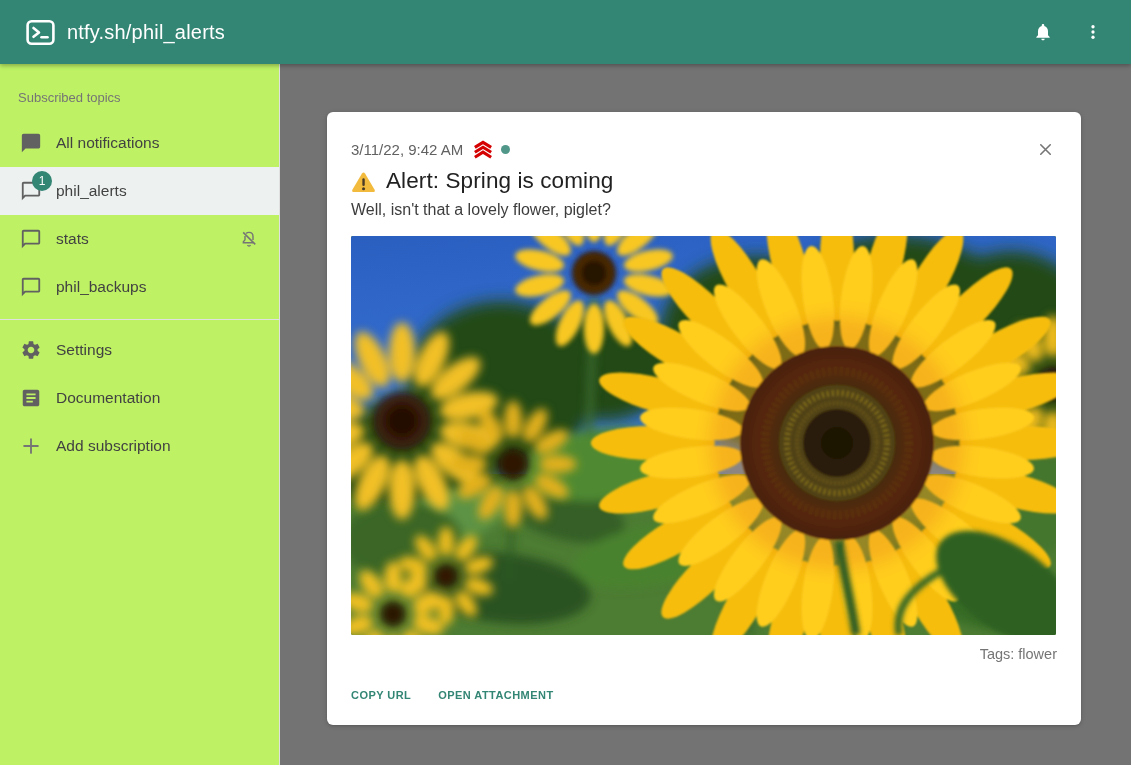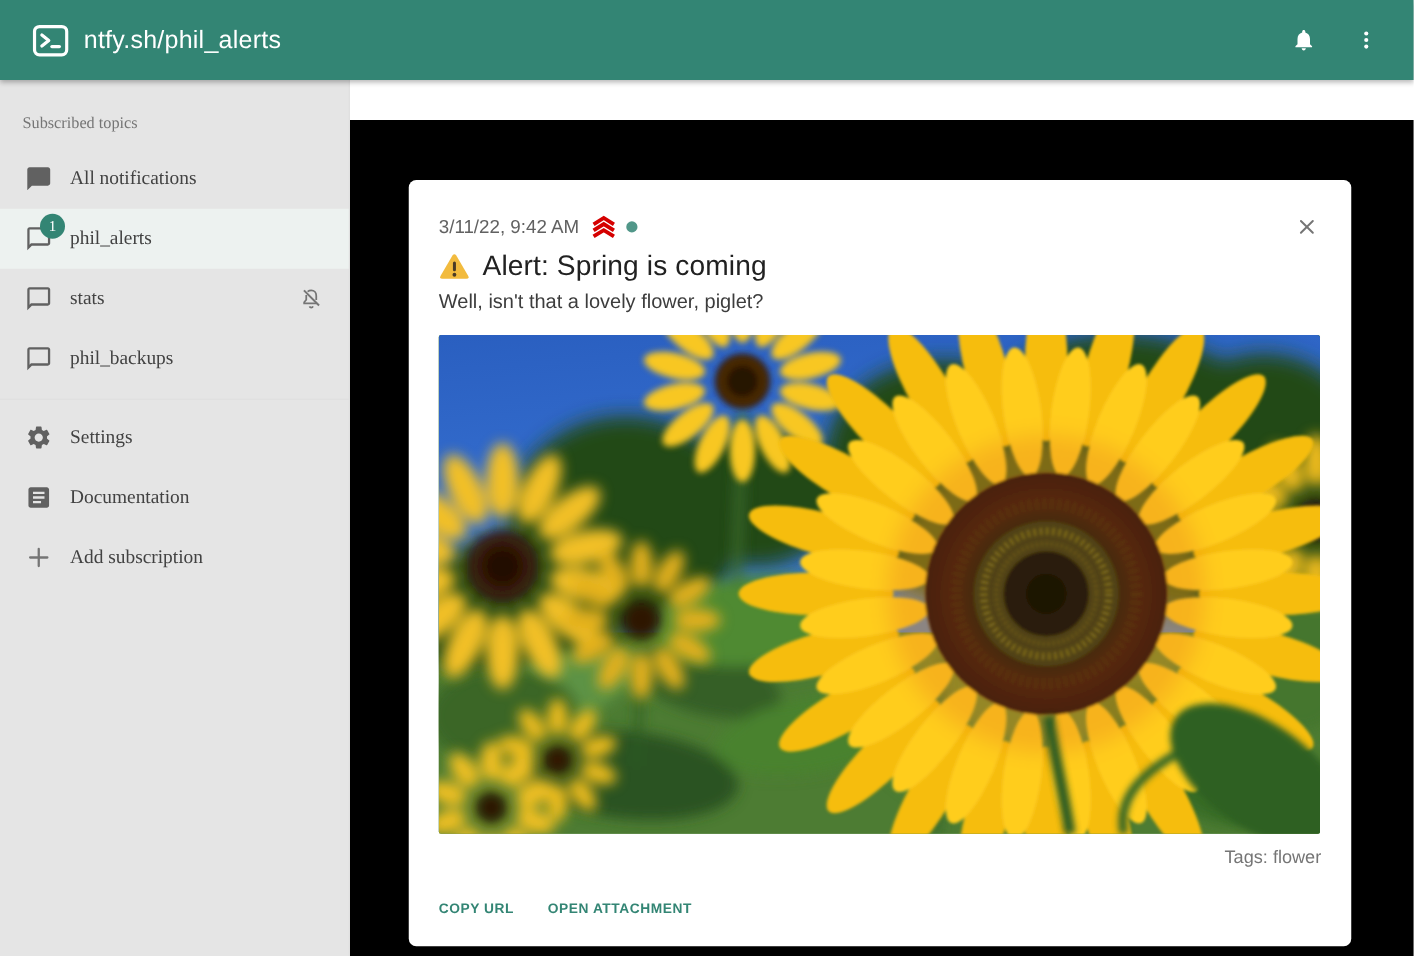--- a/index.html
+++ b/index.html
@@ -24,23 +24,22 @@
     width:40px; height:40px; display:flex; align-items:center; justify-content:center;
     cursor:pointer; border-radius:50%;
   }
   .appbar-btn + .appbar-btn { margin-left:10px; }
 
   
   .main-row { flex:1; display:flex; min-height:0; }
 
   
   .sidebar {
-    width:280px; flex:0 0 280px; background:#e5e5e5;
+    width:280px; flex:0 0 280px; background:#bef264;
     border-right:1px solid #e0e0e0;
-    font-family:Liberation Serif, serif;
   }
   .section-label {
     margin:26px 16px 14px 18px; font-size:13px; line-height:15px;
     color:#757575; font-weight:500;
   }
   .nav-item {
     height:48px; display:flex; align-items:center; padding:0 20px;
     font-size:15.5px; color:#424242; cursor:pointer; position:relative;
   }
   .nav-item.selected { background:#edf2f0; }
@@ -49,38 +48,38 @@
   .badge {
     position:absolute; top:-9px; left:12px; min-width:20px; height:20px;
     background:#338574; color:#fff; border-radius:50%;
     font-size:12px; font-weight:500; display:flex; align-items:center; justify-content:center;
     padding:0 2px;
   }
   .mute-icon { margin-left:auto; width:20px; height:20px; }
   .divider { height:1px; background:#e0e0e0; margin:8px 0 6px 0; }
 
   
-  .content { flex:1; background:#000000; position:relative; overflow:hidden;margin-top:32px; }
+  .content { flex:1; background:#737373; position:relative; overflow:hidden; }
   .card {
     position:absolute; left:47px; top:48px; width:754px;
     background:#fff; border-radius:6px;
     box-shadow:0 1px 5px rgba(0,0,0,.16), 0 1px 2px rgba(0,0,0,.10);
     padding:27px 24px 24px 24px;
   }
   .meta-row {
     display:flex; align-items:center; gap:7px;
     font-size:15px; color:#616161; padding-right:36px; position:relative; height:20px;
   }
   .priority-icon { width:22px; height:19px; margin-left:2px; }
   .unread-dot { width:9px; height:9px; border-radius:50%; background:#338574; opacity:.85; }
   .close-btn {
     position:absolute; right:0; top:-2px; width:24px; height:24px;
     display:flex; align-items:center; justify-content:center; cursor:pointer;
   }
-  .title-row { display:flex; align-items:flex-start; gap:10px; margin-top:9px; }
+  .title-row { display:flex; align-items:flex-end; gap:10px; margin-top:9px; }
   .warning-icon { width:25px; height:23px; flex:0 0 25px; margin-top:2px; }
   .card-title { font-size:22.5px; font-weight:400; color:#212121; letter-spacing:.1px; }
   .card-body { margin-top:7px; font-size:16px; color:#3d3d3d; }
   .attachment {
     margin-top:17px; width:705px; height:399px; border-radius:2px;
     overflow:hidden; display:block; cursor:pointer; background:#4d7c33;
   }
   .tags-line { margin-top:11px; font-size:14.5px; color:#757575;text-align:right; }
   .actions-row { margin-top:27px; display:flex; gap:27px; align-items:center; }
   .action-btn {

